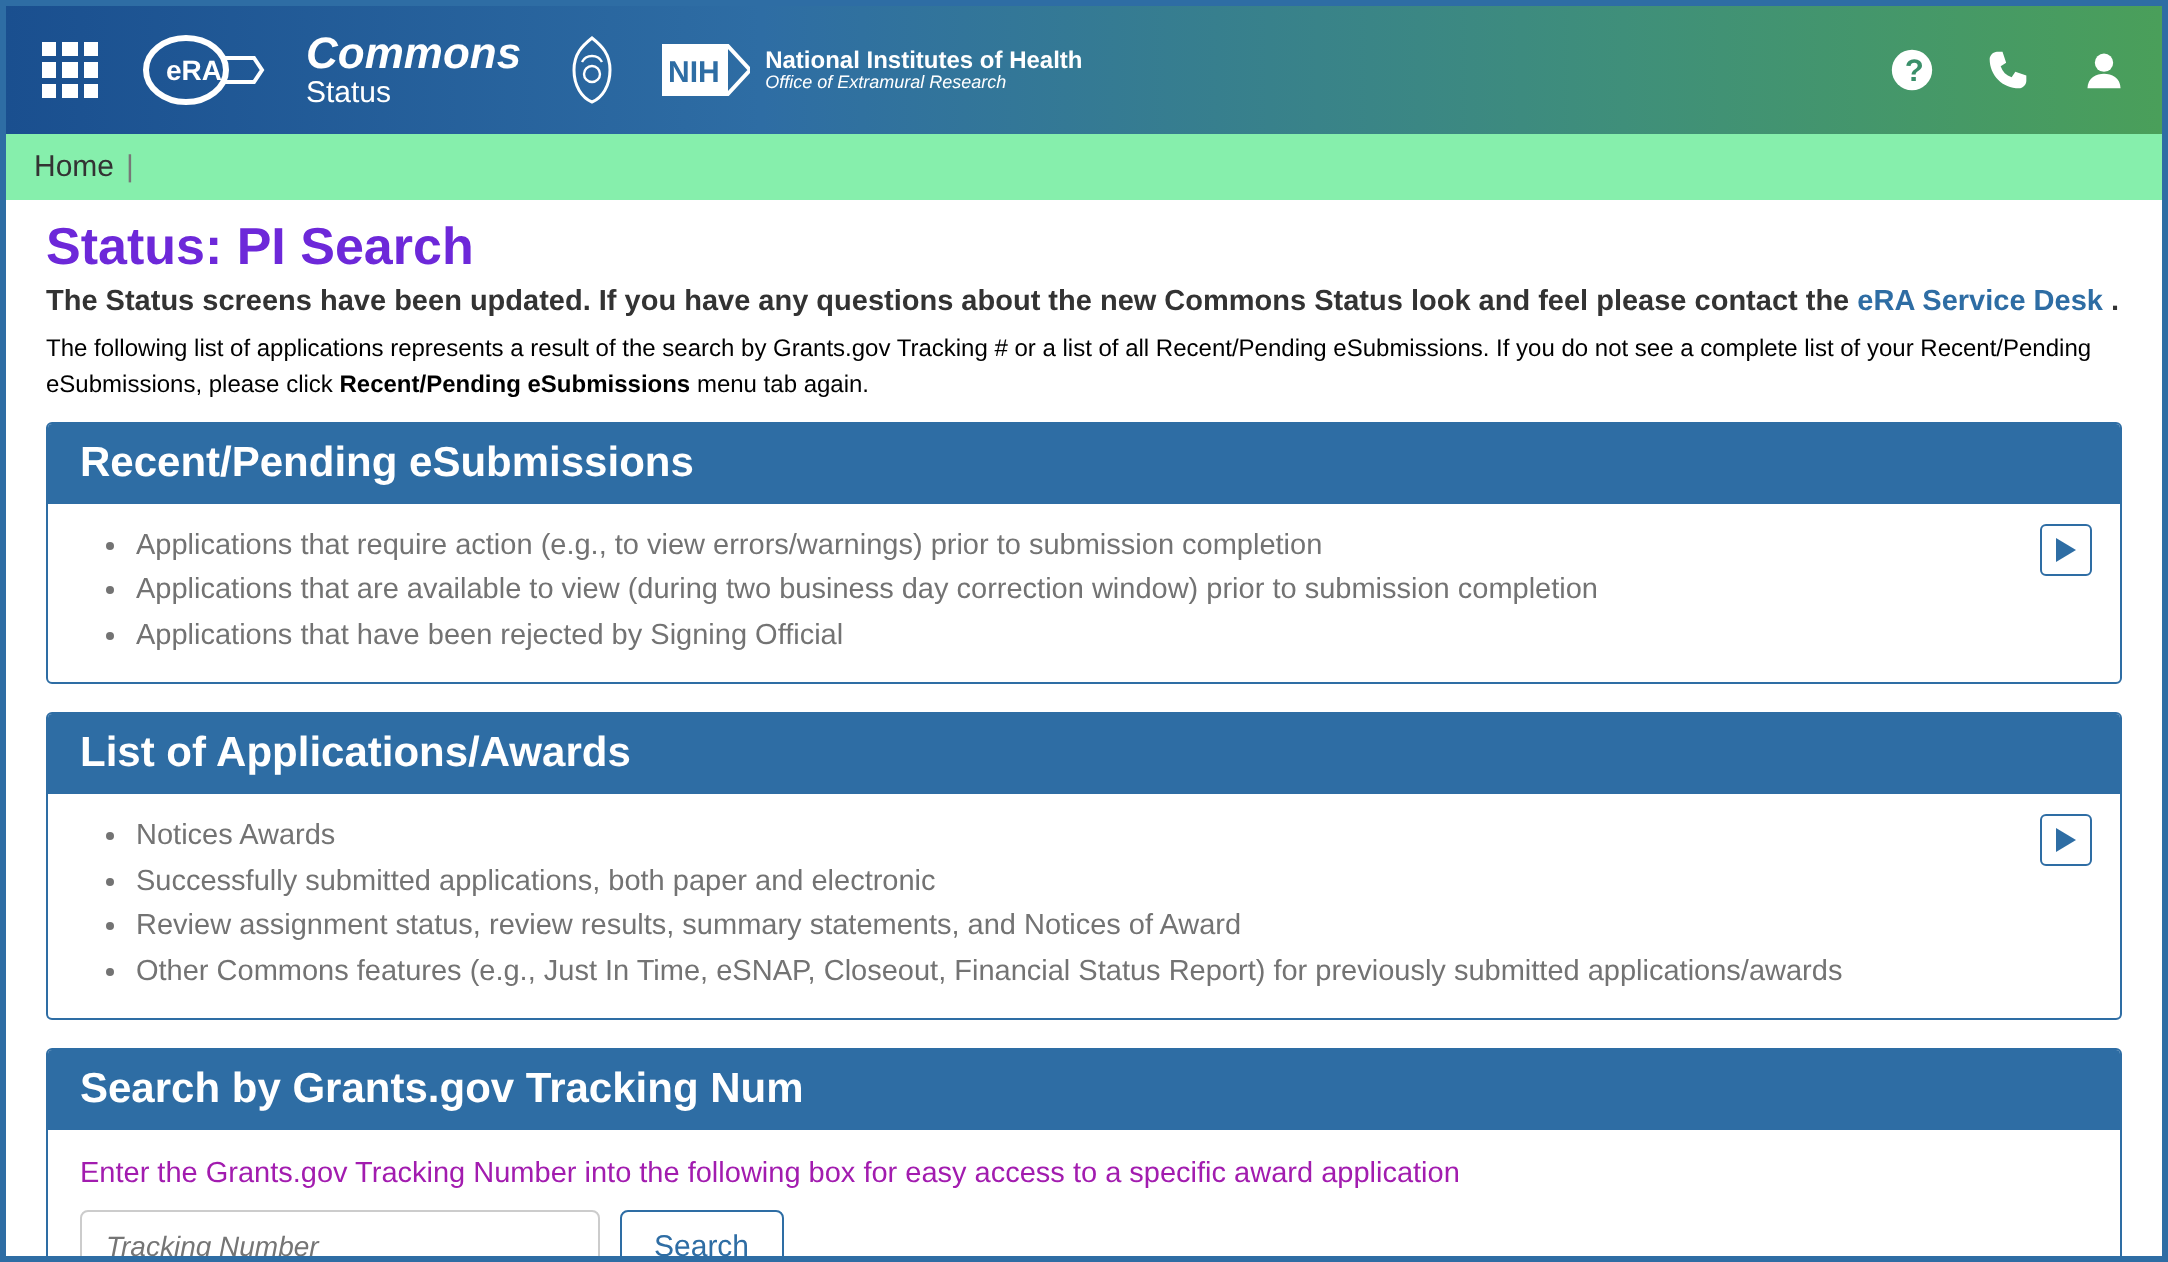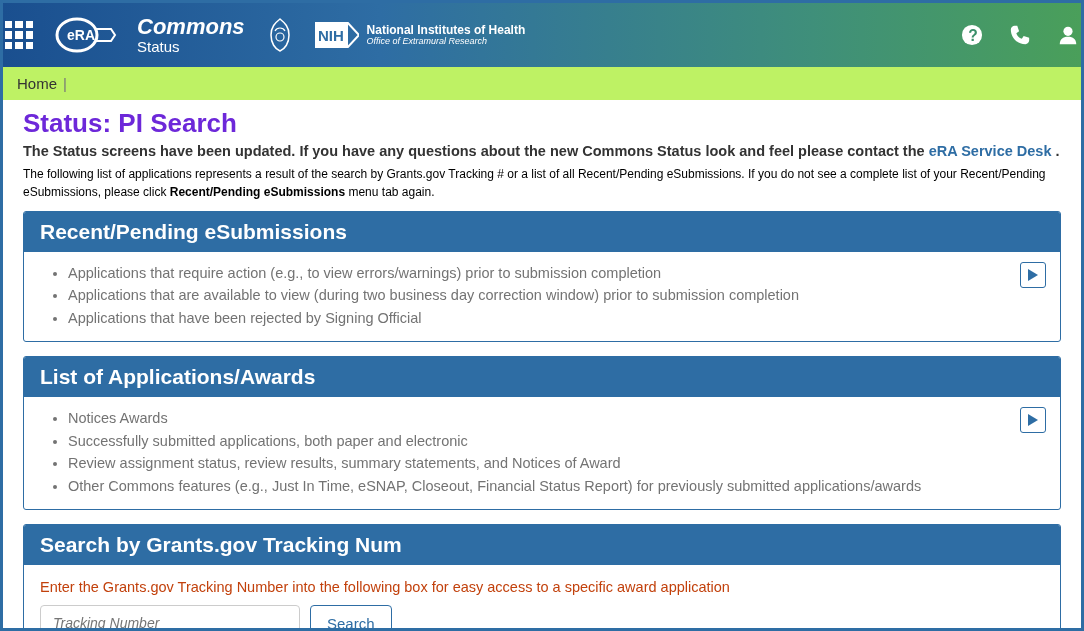--- a/index.html
+++ b/index.html
@@ -11,40 +11,40 @@
     width: 1084px;
     height: 631px;
     border: 3px solid #2e6da4;
     overflow: hidden;
   }
   .topbar {
     height: 64px;
     background: linear-gradient(90deg, #1a4f8f 0%, #2e6da4 35%, #3f8f7a 75%, #4a9f5a 100%);
     display: flex;
     align-items: center;
-    padding: 0 2px;
+    padding: 0 18px;
     color: #fff;
   }
   .topbar .left { display: flex; align-items: center; gap: 20px; }
   .apps-icon { width: 28px; height: 28px; display: grid; grid-template-columns: repeat(3,1fr); grid-template-rows: repeat(3,1fr); gap: 3px; cursor: pointer; }
   .apps-icon span { background: #fff; }
   .era-logo { display:flex; align-items:center; }
   .brand-block { line-height: 1.1; }
   .brand-block .commons { font-weight: 700; font-style: italic; font-size: 22px; }
   .brand-block .status { font-size: 15px; }
   .hhs-logo svg { display:block; }
   .nih-block { display:flex; align-items:center; gap:8px; }
   .nih-text { line-height:1.05; }
   .nih-text .l1 { font-size:12px; font-weight:600; }
   .nih-text .l2 { font-size:9px; font-style:italic; }
   .topbar .right { margin-left:auto; display:flex; align-items:center; gap:26px; }
   .topbar .right svg { cursor:pointer; }
 
   .breadcrumb-bar {
-    background: #bef264;
+    background: #86efac;
     padding: 8px 14px;
     font-size: 15px;
     display:flex; align-items:center; gap:6px;
   }
   .breadcrumb-bar .sep { color:#777; }
 
   .content { padding: 8px 20px 16px; }
   .page-title { color:#6d28d9; font-size:26px; font-weight:600; margin-bottom:4px; }
   .bold-line { font-weight:700; font-size:14.5px; margin-bottom:6px; }
   .bold-line a { color:#2e6da4; text-decoration:none; font-weight:700; }
@@ -76,21 +76,21 @@
     top:10px;
     width:26px; height:26px;
     border:1.5px solid #2e6da4;
     border-radius:3px;
     display:flex; align-items:center; justify-content:center;
     cursor:pointer;
     background:#fff;
   }
   .play-btn svg { display:block; }
 
-  .search-instr { font-size:14.5px; color:#c2410c; margin:4px 0 10px; }
+  .search-instr { font-size:14.5px; color:#a21caf; margin:4px 0 10px; }
   .search-row { display:flex; gap:10px; align-items:center; }
   .search-input {
     width:260px; height:36px;
     border:1px solid #ccc; border-radius:4px;
     padding:0 12px; font-size:14px; font-style:italic; color:#888;
   }
   .search-btn {
     height:36px; padding:0 16px;
     border:1.5px solid #2e6da4; border-radius:4px;
     background:#fff; color:#2e6da4; font-size:15px;

